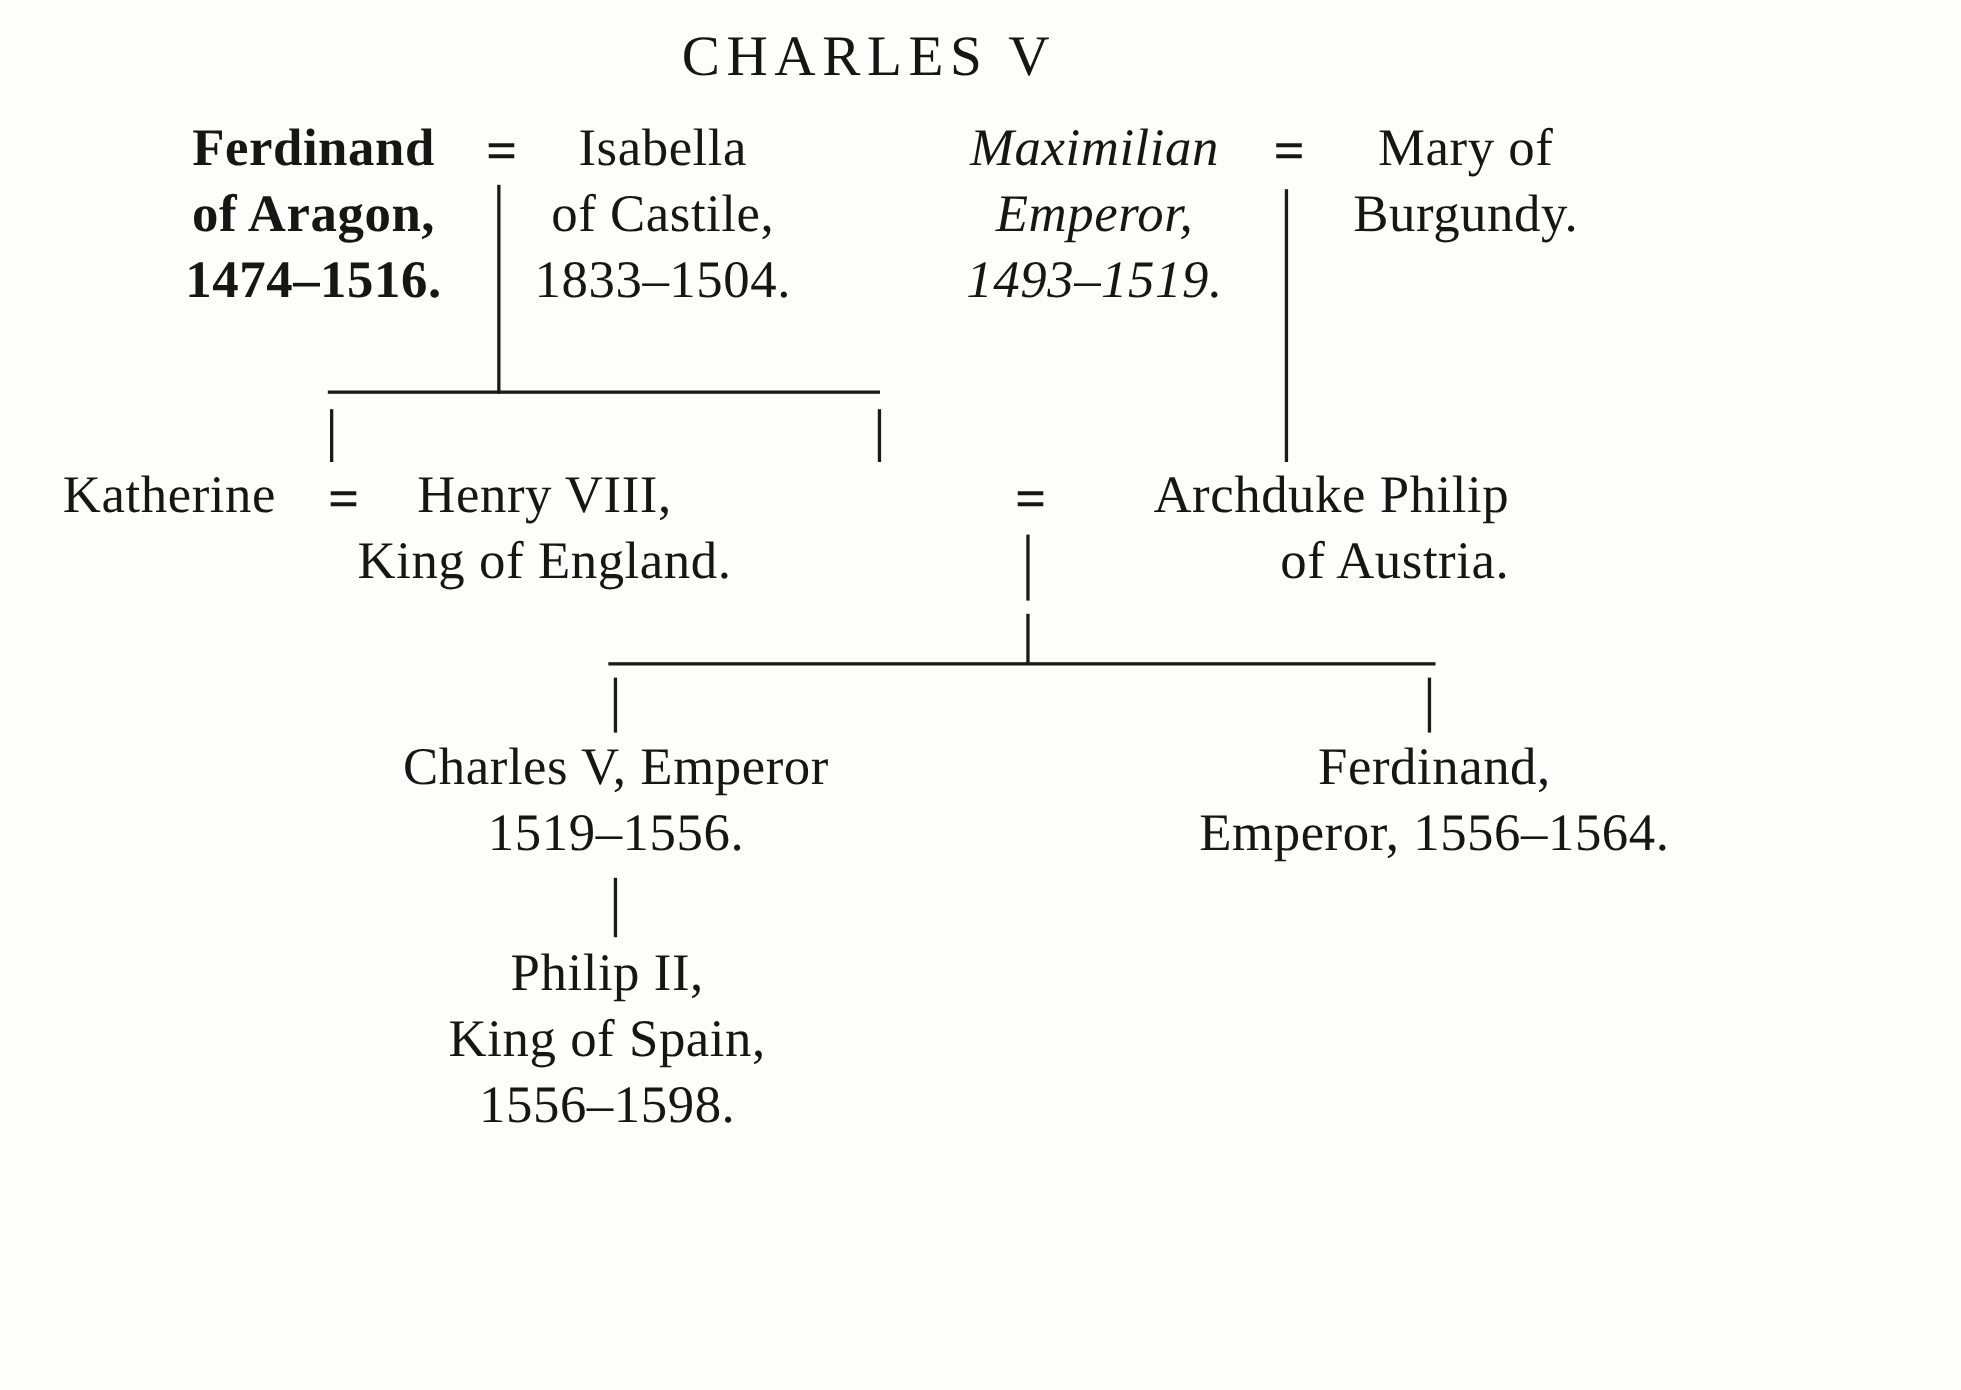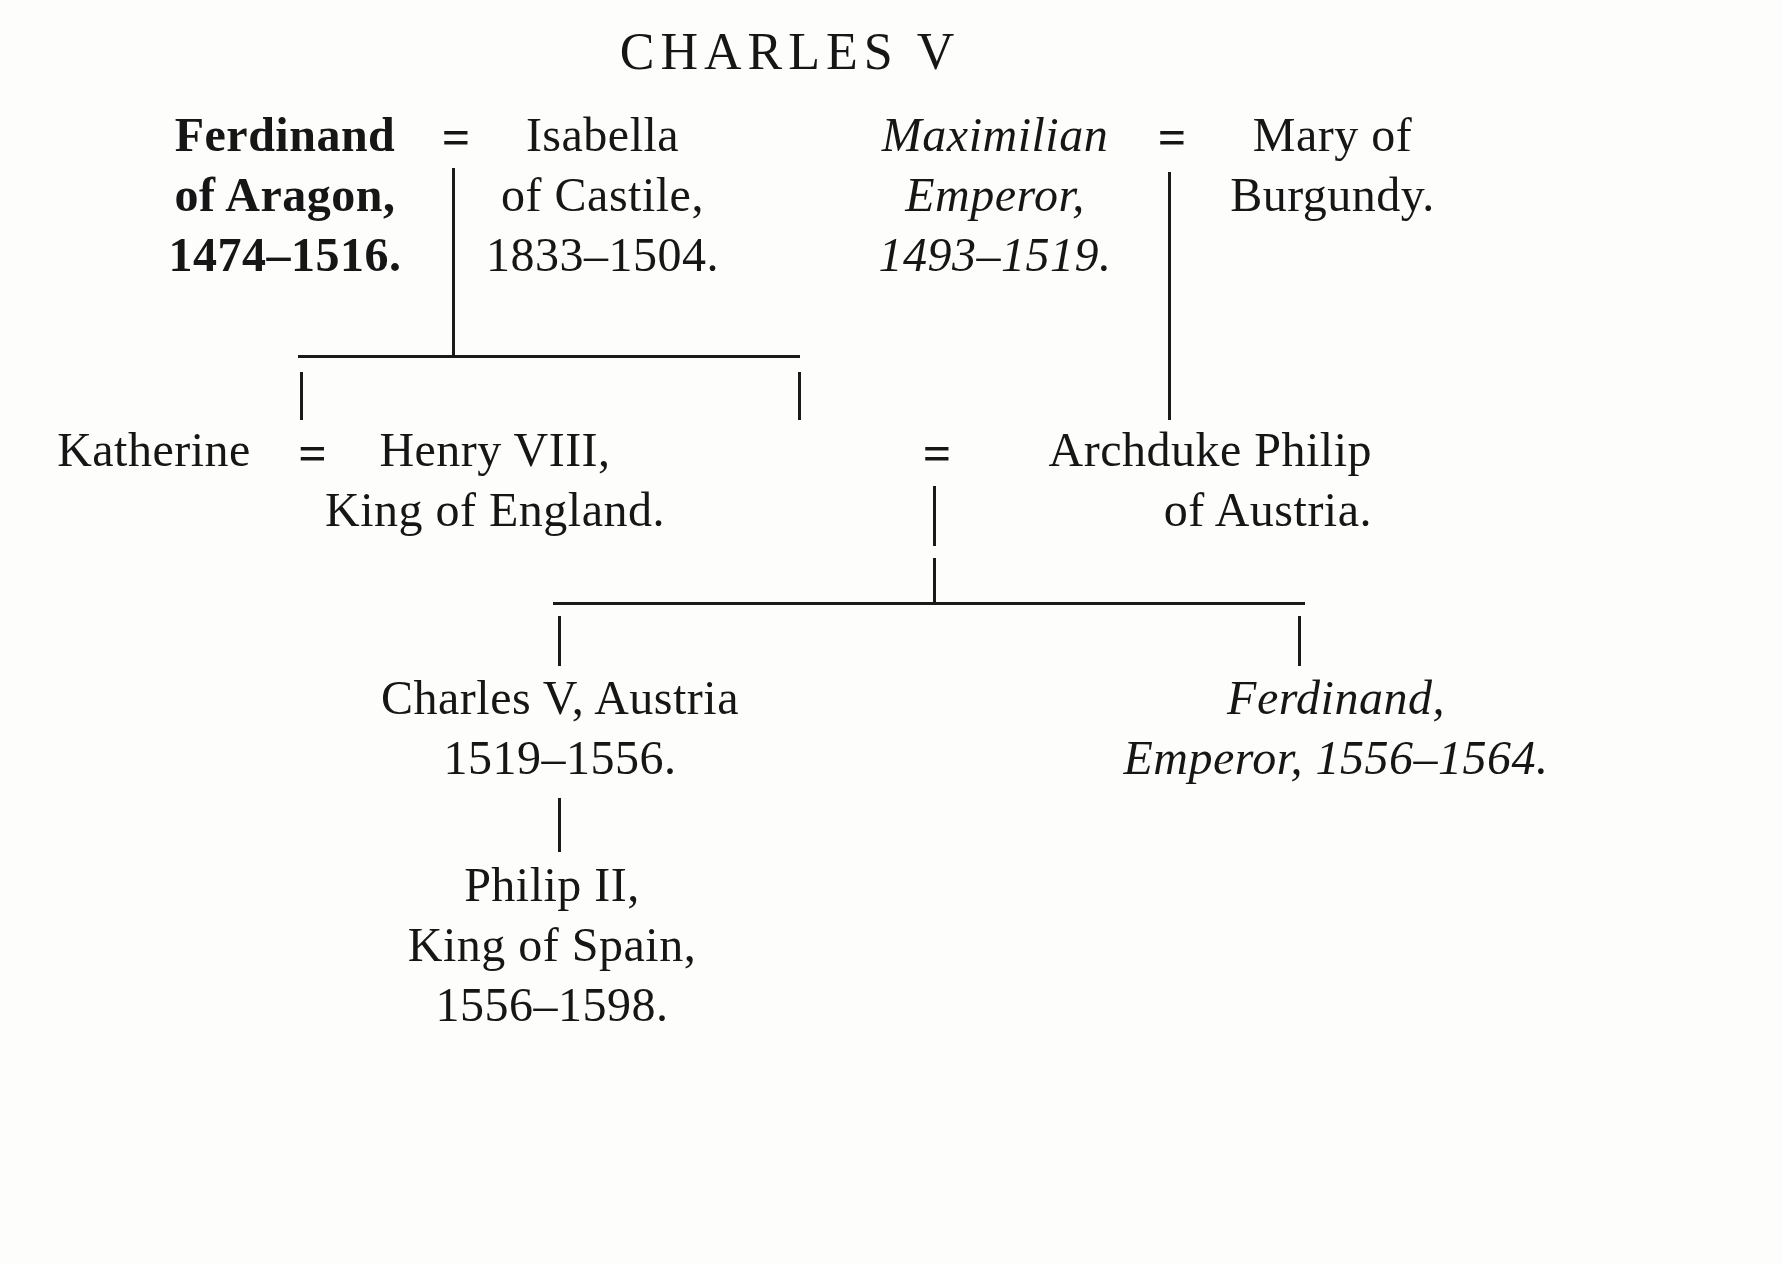--- a/index.html
+++ b/index.html
@@ -113,25 +113,25 @@
   </div>
 
   <div class="vline" style="left:933px; top:486px; height:60px;"></div>
   <div class="vline" style="left:933px; top:558px; height:46px;"></div>
 
   <div class="hline" style="left:553px;  top:602px; width:752px;"></div>
   <div class="vline" style="left:558px;  top:616px; height:50px;"></div>
   <div class="vline" style="left:1298px; top:616px; height:50px;"></div>
 
   <div class="block" style="left:330px; top:668px; width:460px;">
-    <div>Charles V, Austria</div>
+    <div>Charles V, Emperor</div>
     <div>1519–1556.</div>
   </div>
 
-  <div class="block" style="left:1080px; top:668px; width:512px;font-style:italic;">
+  <div class="block" style="left:1048px; top:668px; width:512px;">
     <div>Ferdinand,</div>
     <div>Emperor, 1556–1564.</div>
   </div>
 
   <div class="vline" style="left:558px; top:798px; height:54px;"></div>
 
   <div class="block" style="left:362px; top:855px; width:380px;">
     <div>Philip II,</div>
     <div>King of Spain,</div>
     <div>1556–1598.</div>

